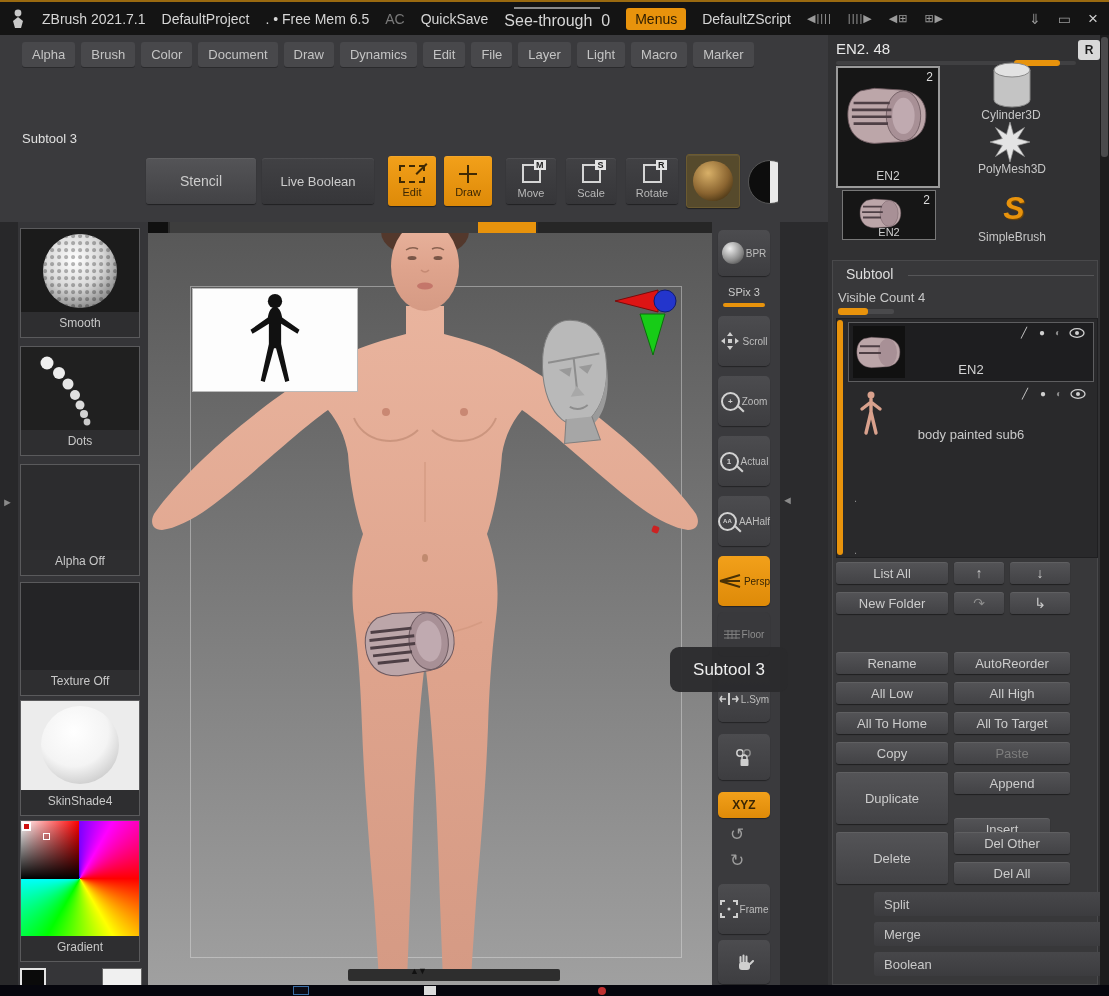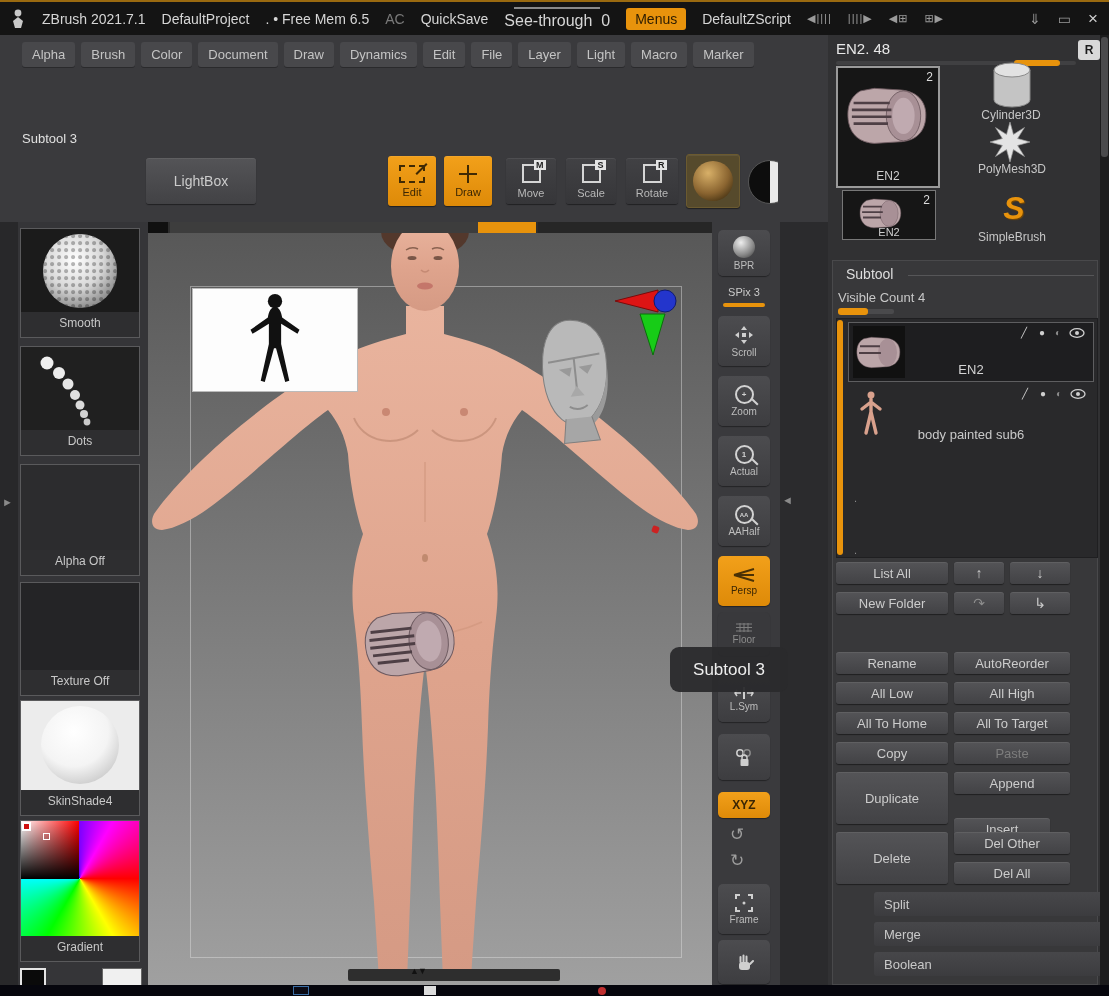--- a/index.html
+++ b/index.html
@@ -29,21 +29,21 @@
   
   .lp-item{position:absolute;left:20px;width:120px;border:1px solid #5a5a5c;background:#2e2e30;box-sizing:border-box}
   .lp-img{position:relative;overflow:hidden;background:#1b1b1b}
   .lp-label{text-align:center;font-size:12px;color:#c8c8c8;padding:4px 0 3px}
   .sphere{border-radius:50%;position:absolute}
   
   .canvas{position:absolute;left:148px;top:222px;width:564px;height:763px;overflow:hidden;
           background:linear-gradient(#575757,#a0a0a0)}
   
   .rs-btn{position:absolute;left:718px;width:52px;background:linear-gradient(#4c4c4f,#3d3d40);
-          border-radius:5px;color:#bdbdbd;font-size:10px;display:flex;flex-direction:column;
+          border-radius:5px;color:#bdbdbd;font-size:10px;display:flex;flex-direction:row;
           align-items:center;justify-content:center;gap:2px;box-shadow:0 1px 1px rgba(0,0,0,.4)}
   .rs-orange{background:linear-gradient(#f2a01a,#de8a08);color:#3a2604}
   .mag{width:15px;height:15px;border:2px solid #d2d2d2;border-radius:50%;position:relative;
        display:flex;align-items:center;justify-content:center;font-size:8px;color:#d2d2d2;font-weight:bold}
   .mag::after{content:'';position:absolute;width:8px;height:2px;background:#d2d2d2;
               transform:rotate(45deg);right:-7px;bottom:-1px}
   
   .tool-panel{position:absolute;left:828px;top:35px;width:272px;height:950px;background:#313133}
   .sub-panel{position:absolute;left:832px;top:260px;width:266px;height:725px;background:#38383a;border:1px solid #49494b;box-sizing:border-box}
   .st-btn{position:absolute;height:22px;font-size:13px}
@@ -103,21 +103,24 @@
     <span class="menu-item">Edit</span>
     <span class="menu-item">File</span>
     <span class="menu-item">Layer</span>
     <span class="menu-item">Light</span>
     <span class="menu-item">Macro</span>
     <span class="menu-item">Marker</span>
   </div>
   <div class="abs txt" style="left:22px;top:96px;color:#e0e0e0">Subtool 3</div>
 
   <div class="btn abs" style="left:146px;top:123px;width:110px;height:46px;font-size:14px">
-      <span>LightBox</span>
+      <span>Stencil</span>
+    </div>
+  <div class="btn btn-dark abs" style="left:262px;top:123px;width:112px;height:46px;font-size:13px">
+      <span>Live Boolean</span>
     </div>
 
   <div class="btn btn-orange abs col" style="left:388px;top:121px;width:48px;height:50px">
     <span class="edit-ico"></span>
     <span class="shelf-label">Edit</span>
   </div>
   <div class="btn btn-orange abs col" style="left:444px;top:121px;width:48px;height:50px">
     <span class="draw-ico"></span>
     <span class="shelf-label">Draw</span>
   </div>

